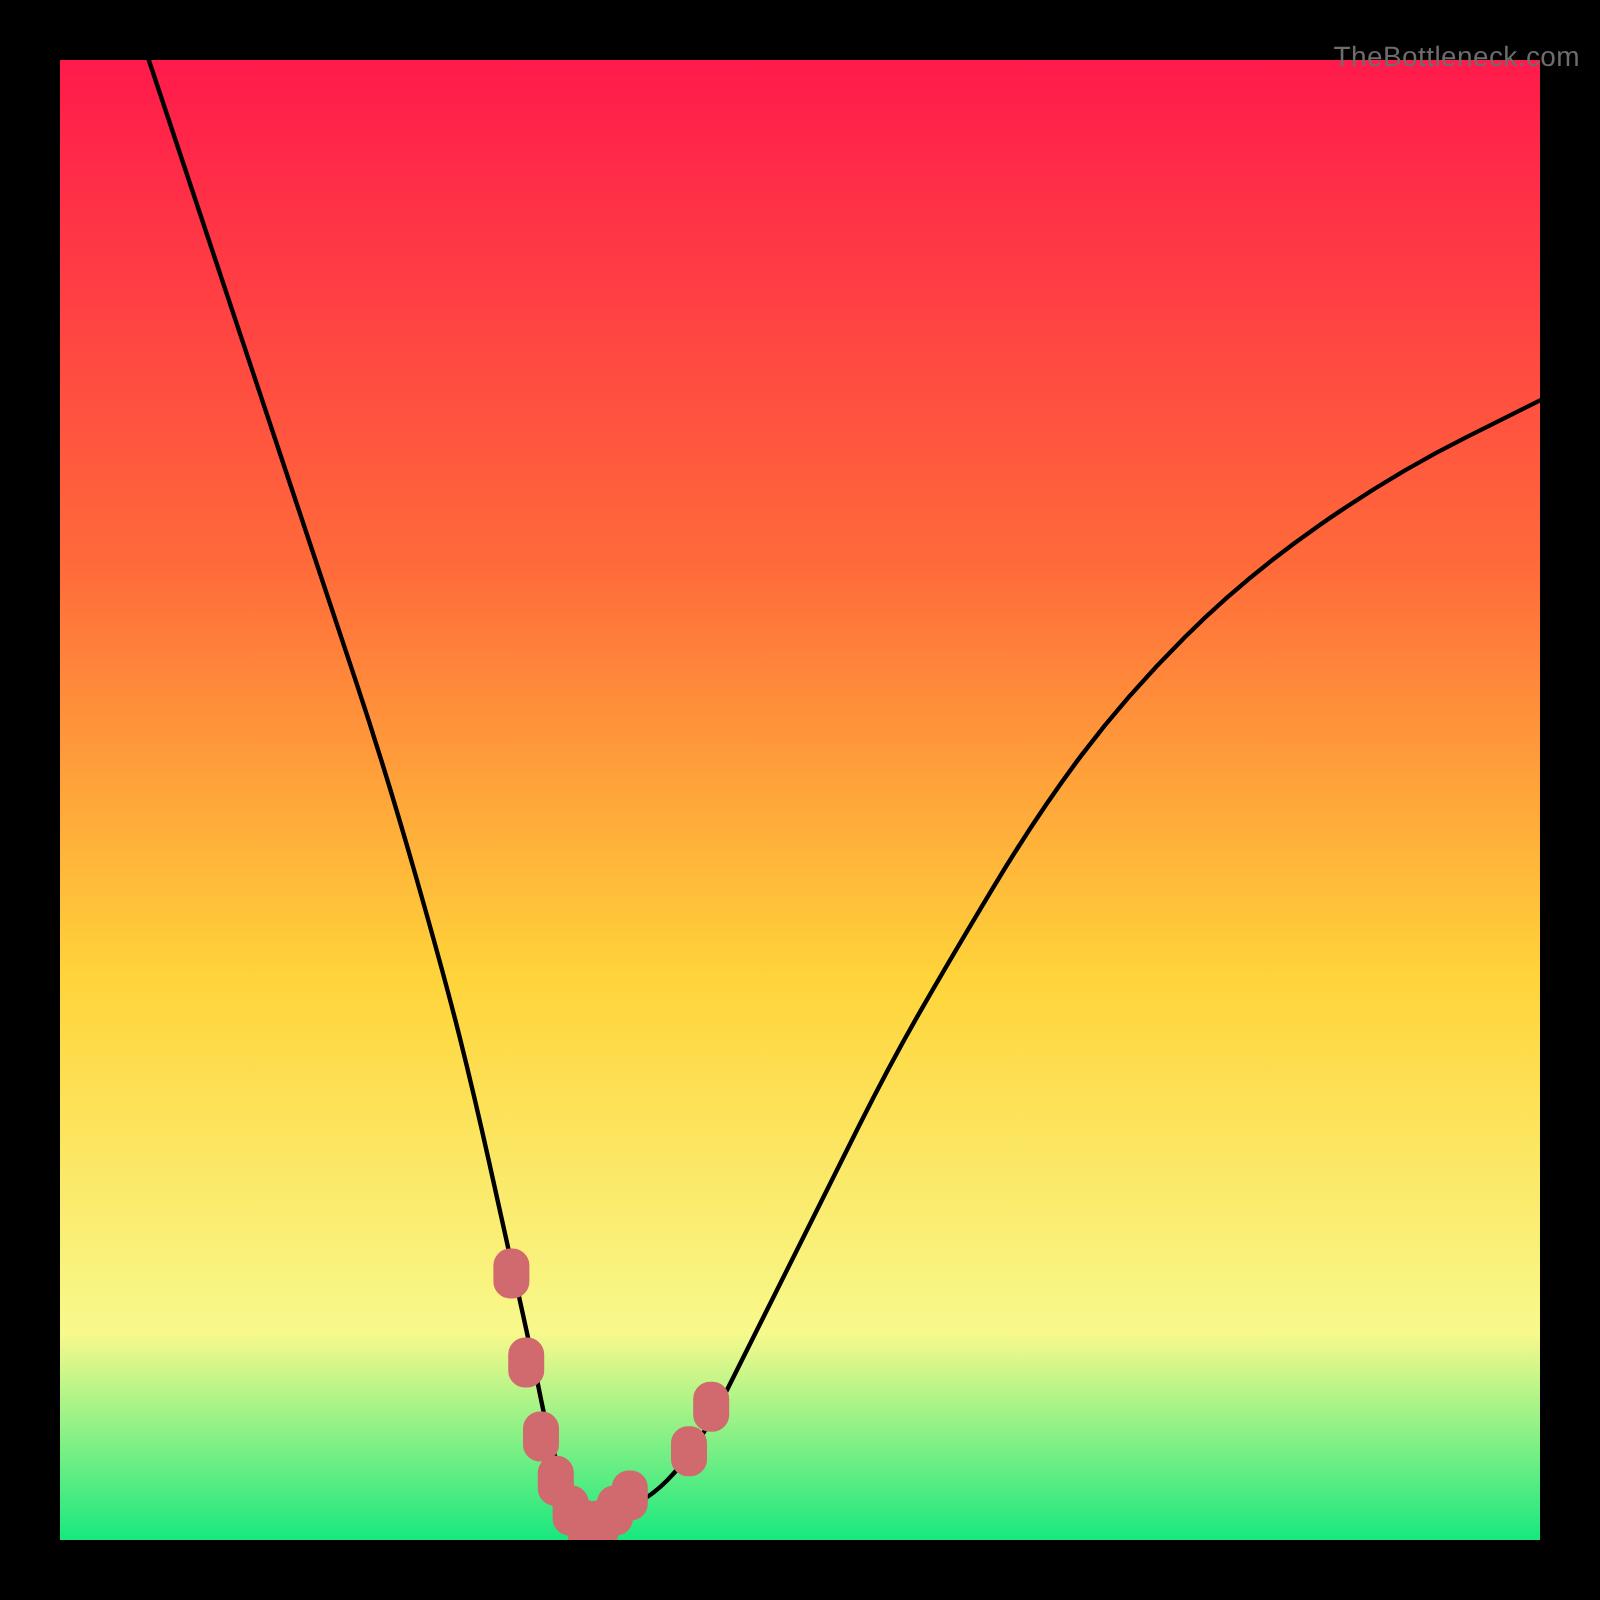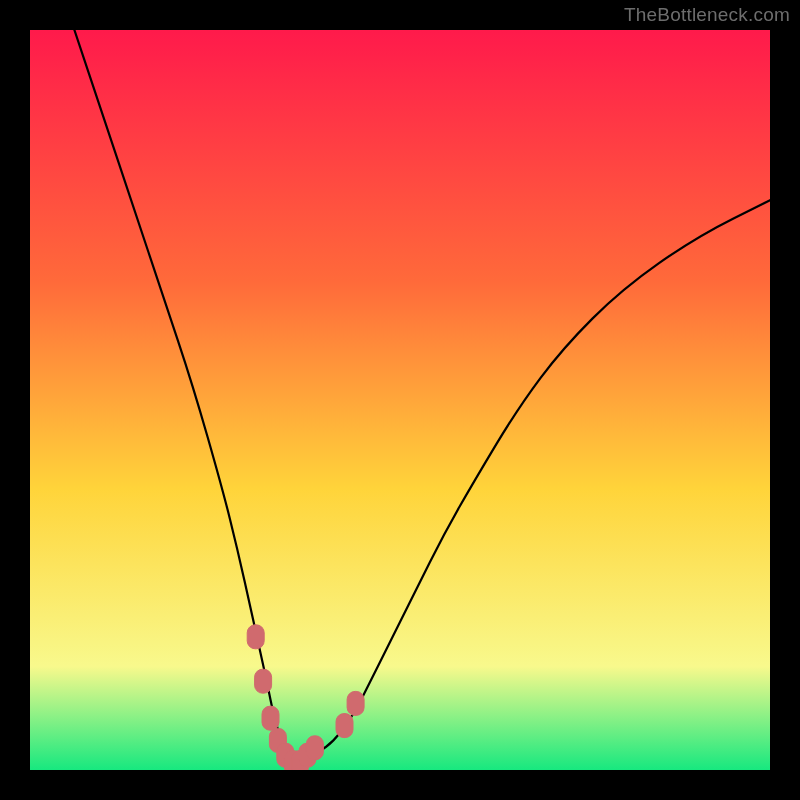--- a/index.html
+++ b/index.html
@@ -12,24 +12,24 @@
     overflow: hidden;
   }
   .frame {
     position: relative;
     width: 800px;
     height: 800px;
     background: #000000;
   }
   .watermark {
     position: absolute;
-    top: 4px;
+    top: 20px;
     right: 10px;
     color: #6d6d6d;
-    font-size: 19px;
+    font-size: 14px;
     font-weight: 500;
     letter-spacing: 0.2px;
     z-index: 10;
     user-select: none;
     margin-left: 47px;
   }
   .plot-area {
     position: absolute;
     left: 30px;
     top: 30px;

